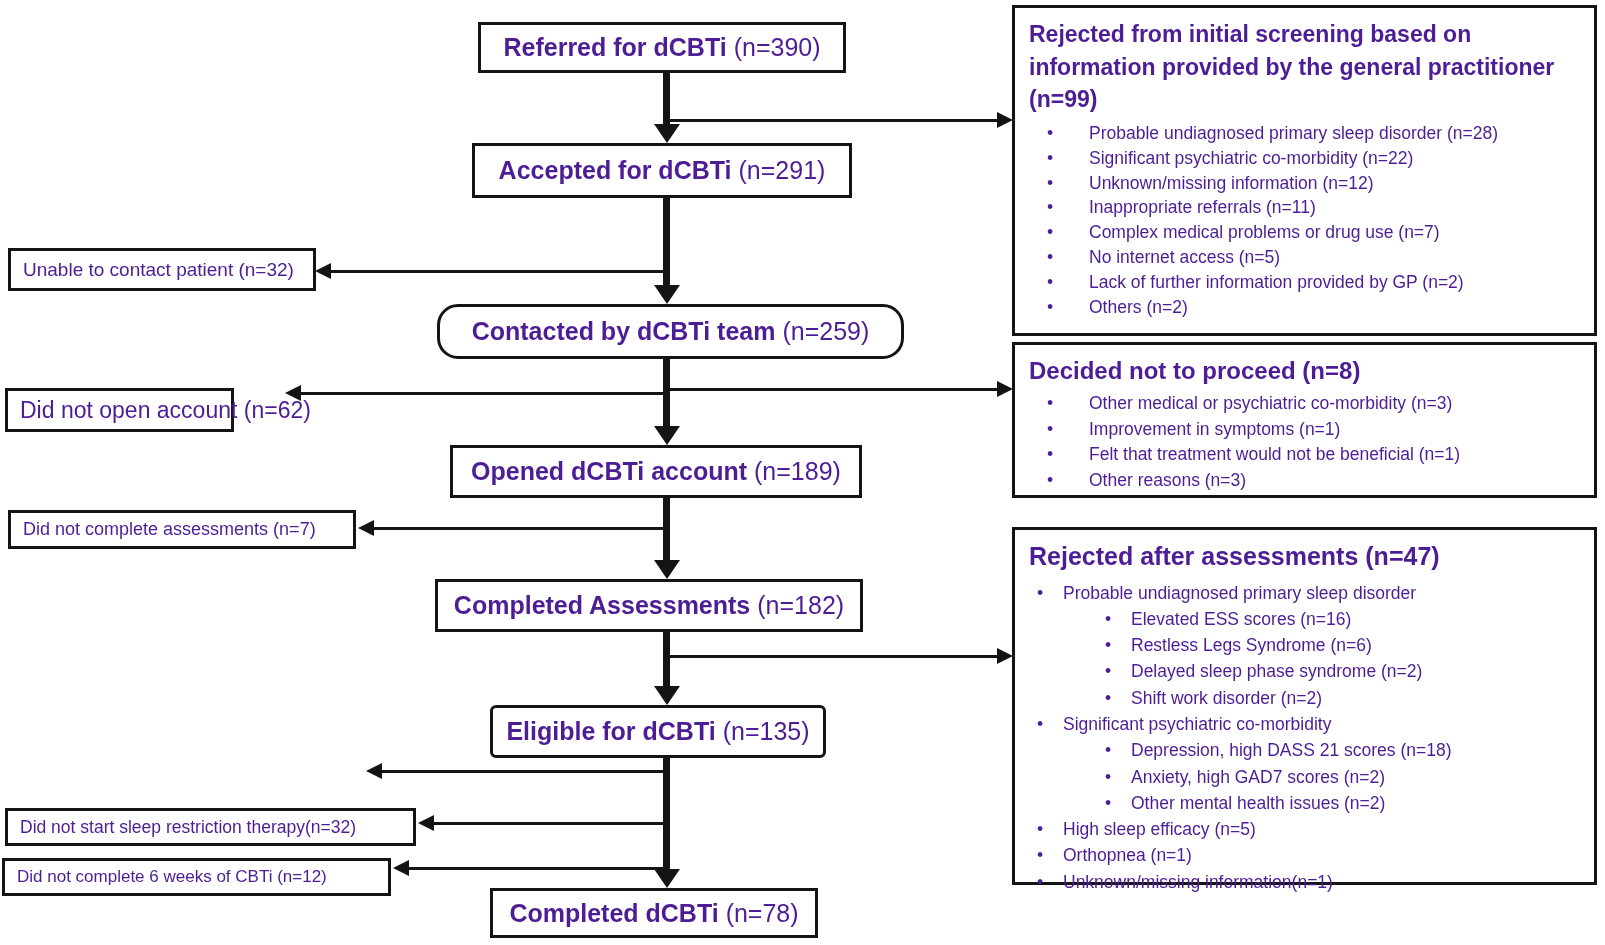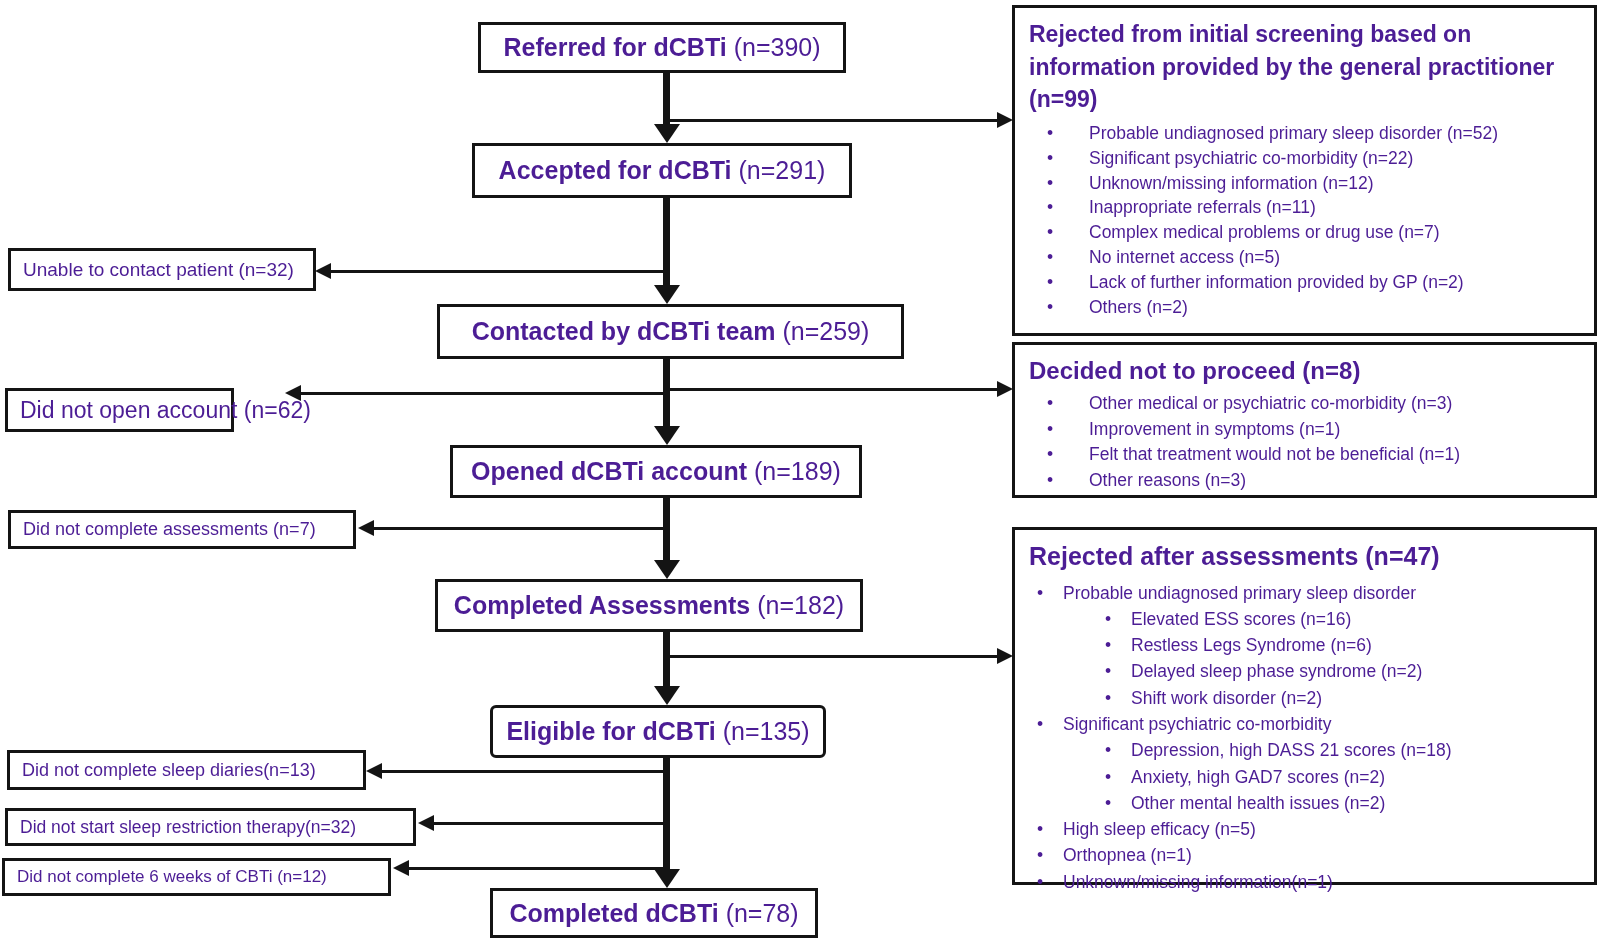--- a/index.html
+++ b/index.html
@@ -54,21 +54,21 @@
   <div class="box cbox" style="left:478px;top:22px;width:368px;height:51px;">
     <span>Referred for dCBTi</span>
     <span class="npart">(n=390)</span>
   </div>
 
   <div class="box cbox" style="left:472px;top:143px;width:380px;height:55px;">
     <span>Accepted for dCBTi</span>
     <span class="npart">(n=291)</span>
   </div>
 
-  <div class="box cbox" style="left:437px;top:304px;width:467px;height:55px;">
+  <div class="box cbox" style="left:437px;top:304px;width:467px;height:55px;border-radius:21px;">
     <span>Contacted by dCBTi team</span>
     <span class="npart">(n=259)</span>
   </div>
 
   <div class="box cbox" style="left:450px;top:445px;width:412px;height:53px;">
     <span>Opened dCBTi account</span>
     <span class="npart">(n=189)</span>
   </div>
 
   <div class="box cbox" style="left:435px;top:579px;width:428px;height:53px;">
@@ -91,36 +91,33 @@
   </div>
 
   <div class="box lbox" style="left:5px;top:388px;width:229px;height:44px;font-size:23px;">
     <span>Did not open account (n=62)</span>
   </div>
 
   <div class="box lbox" style="left:8px;top:510px;width:348px;height:39px;font-size:18px;">
     <span>Did not complete assessments (n=7)</span>
   </div>
 
-  <div class="box lbox" style="left:7px;top:750px;width:359px;height:40px;font-size:18px;">
-    <span>Did not complete sleep diaries(n=13)</span>
-  </div>
 
   <div class="box lbox" style="left:5px;top:808px;width:411px;height:38px;font-size:17.5px;">
     <span>Did not start sleep restriction therapy(n=32)</span>
   </div>
 
   <div class="box lbox" style="left:2px;top:858px;width:389px;height:38px;font-size:17px;">
     <span>Did not complete 6 weeks of CBTi (n=12)</span>
   </div>
 
   <div class="panel panel1" style="left:1012px;top:5px;width:585px;height:331px;">
     <h2>Rejected from initial screening based on information provided by the general practitioner (n=99)</h2>
     <ul>
-      <li class="lvl1">Probable undiagnosed primary sleep disorder (n=52)</li>
+      <li class="lvl1">Probable undiagnosed primary sleep disorder (n=28)</li>
       <li class="lvl1">Significant psychiatric co-morbidity (n=22)</li>
       <li class="lvl1">Unknown/missing information (n=12)</li>
       <li class="lvl1">Inappropriate referrals (n=11)</li>
       <li class="lvl1">Complex medical problems or drug use (n=7)</li>
       <li class="lvl1">No internet access (n=5)</li>
       <li class="lvl1">Lack of further information provided by GP (n=2)</li>
       <li class="lvl1">Others (n=2)</li>
     </ul>
   </div>
 

